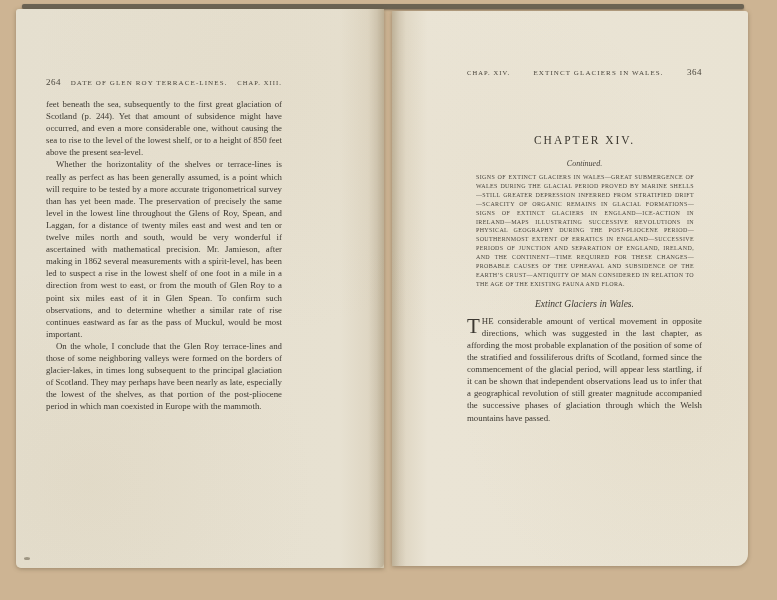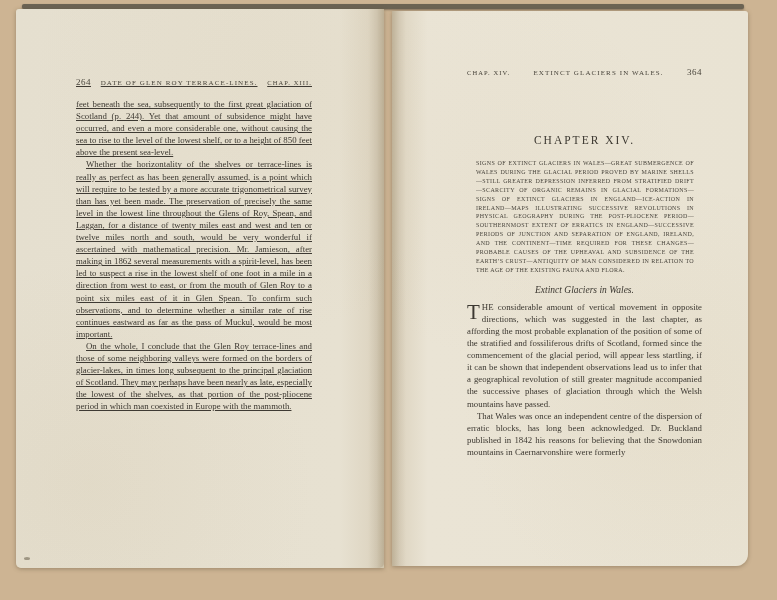--- a/index.html
+++ b/index.html
@@ -38,21 +38,21 @@
   .page-left::after {
     content:""; position:absolute; right:0; top:0; bottom:0; width:16px;
     background:linear-gradient(to right, transparent, rgba(120,100,70,.22));
     border-radius:0 0 5px 0;
   }
   .page-right::before {
     content:""; position:absolute; left:0; top:0; bottom:0; width:14px;
     background:linear-gradient(to left, transparent, rgba(120,100,70,.20));
   }
   .textblock { position:relative; }
-  .tb-left  { margin-left:60px; width:236px; padding-top:68px;text-decoration:underline; }
+  .tb-left  { margin-left:30px; width:236px; padding-top:68px; }
   .tb-right { margin-left:75px; width:235px; padding-top:56px; }
 
   .running-head {
     display:flex; align-items:baseline; justify-content:space-between;
     font-size:7px; letter-spacing:1.1px; color:#48443b;
     white-space:nowrap;
   }
   .running-head .pagenum { font-size:9px; letter-spacing:.5px; }
   .running-head .chap { font-size:6.5px; }
 
@@ -111,20 +111,20 @@
 <div class="page page-right">
   <div class="textblock tb-right">
     <div class="running-head">
       <span class="chap">CHAP. XIV.</span>
       <span class="title">EXTINCT GLACIERS IN WALES.</span>
       <span class="pagenum">364</span>
     </div>
     <h1 class="chapter-heading">CHAPTER XIV.</h1>
     <div class="chapter-subtitle">
     </div>
+    <div class="continued">Continued.</div>
     <div class="syllabus">SIGNS OF EXTINCT GLACIERS IN WALES—GREAT SUBMERGENCE OF WALES DURING THE GLACIAL PERIOD PROVED BY MARINE SHELLS —STILL GREATER DEPRESSION INFERRED FROM STRATIFIED DRIFT —SCARCITY OF ORGANIC REMAINS IN GLACIAL FORMATIONS—SIGNS OF EXTINCT GLACIERS IN ENGLAND—ICE-ACTION IN IRELAND—MAPS ILLUSTRATING SUCCESSIVE REVOLUTIONS IN PHYSICAL GEOGRAPHY DURING THE POST-PLIOCENE PERIOD—SOUTHERNMOST EXTENT OF ERRATICS IN ENGLAND—SUCCESSIVE PERIODS OF JUNCTION AND SEPARATION OF ENGLAND, IRELAND, AND THE CONTINENT—TIME REQUIRED FOR THESE CHANGES—PROBABLE CAUSES OF THE UPHEAVAL AND SUBSIDENCE OF THE EARTH’S CRUST—ANTIQUITY OF MAN CONSIDERED IN RELATION TO THE AGE OF THE EXISTING FAUNA AND FLORA.</div>
     <div class="section-heading">Extinct Glaciers in Wales.</div>
     <div class="body-text opening">
       <p class="no-indent"><span class="drop-cap">T</span><span>HE considerable amount of vertical movement in opposite directions, which was suggested in the last chapter, as affording the most probable explanation of the position of some of the stratified and fossiliferous drifts of Scotland, formed since the commencement of the glacial period, will appear less startling, if it can be shown that independent observations lead us to infer that a geographical revolution of still greater magnitude accompanied the successive phases of glaciation through which the Welsh mountains have passed.</span></p>
-      <p>That Wales was once an independent centre of the dispersion of erratic blocks, has long been acknowledged.  Dr. Buckland published in 1842 his reasons for believing that the Snowdonian mountains in Caernarvonshire were formerly</p>
     </div>
   </div>
 </div>
 
 </body></html>

